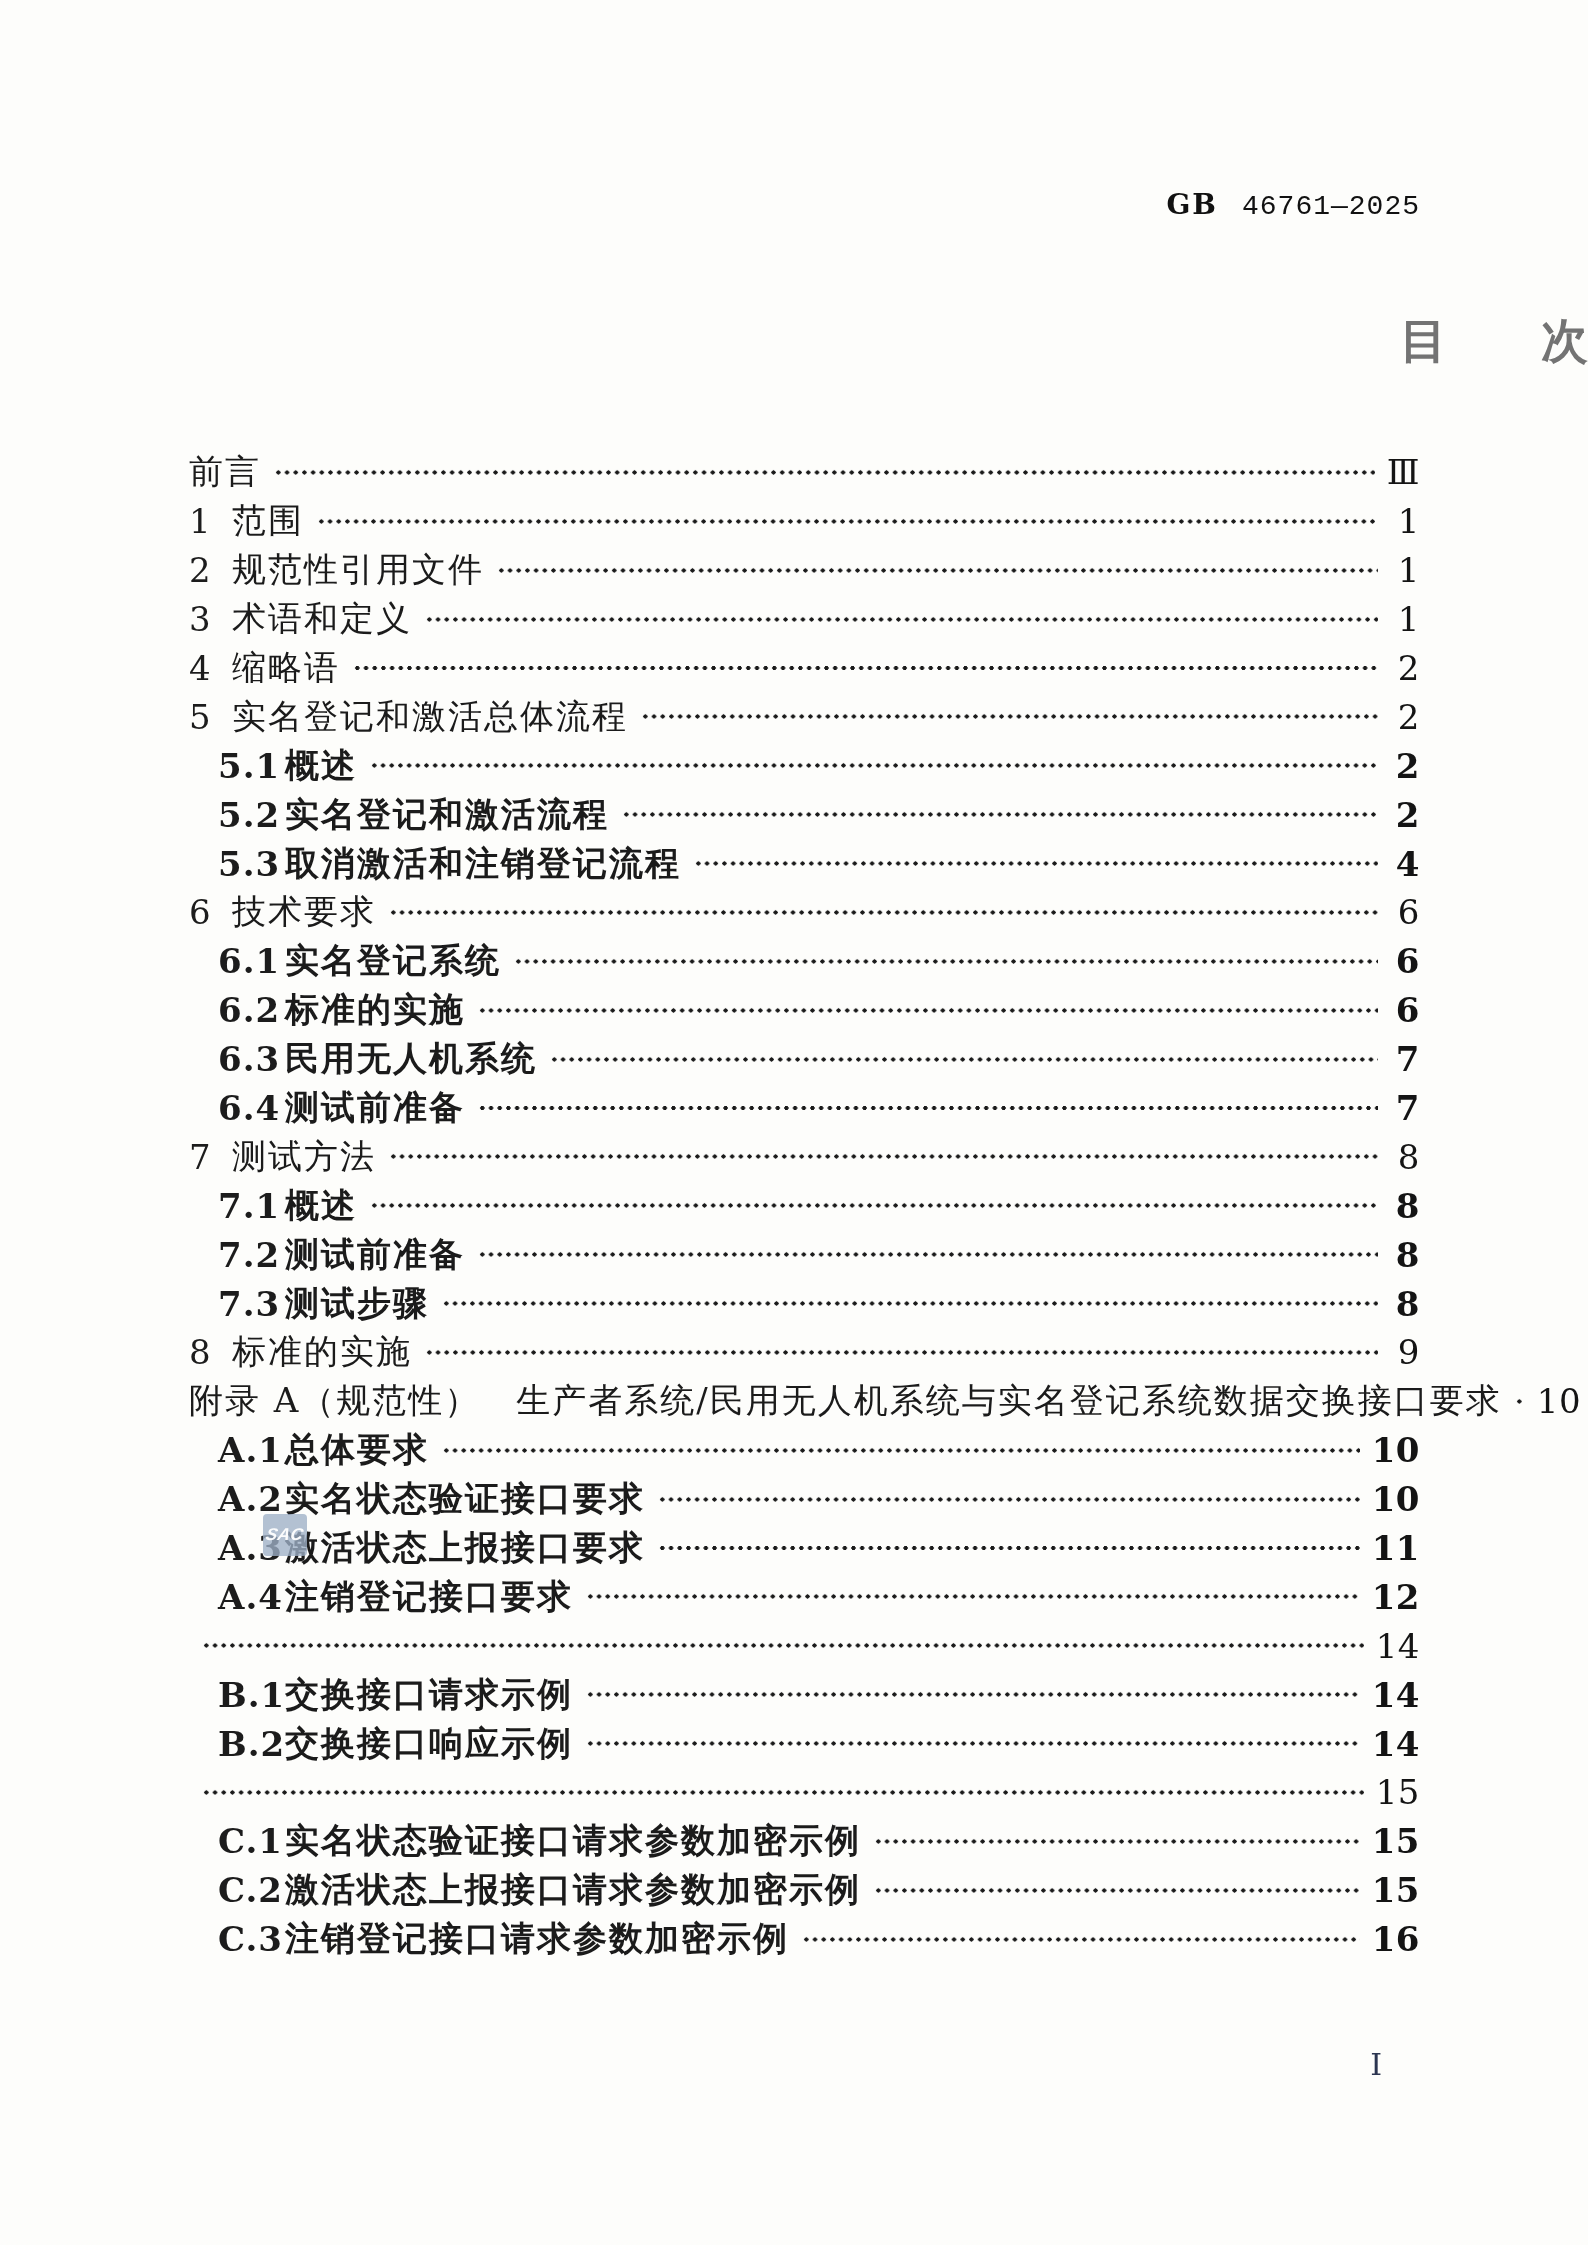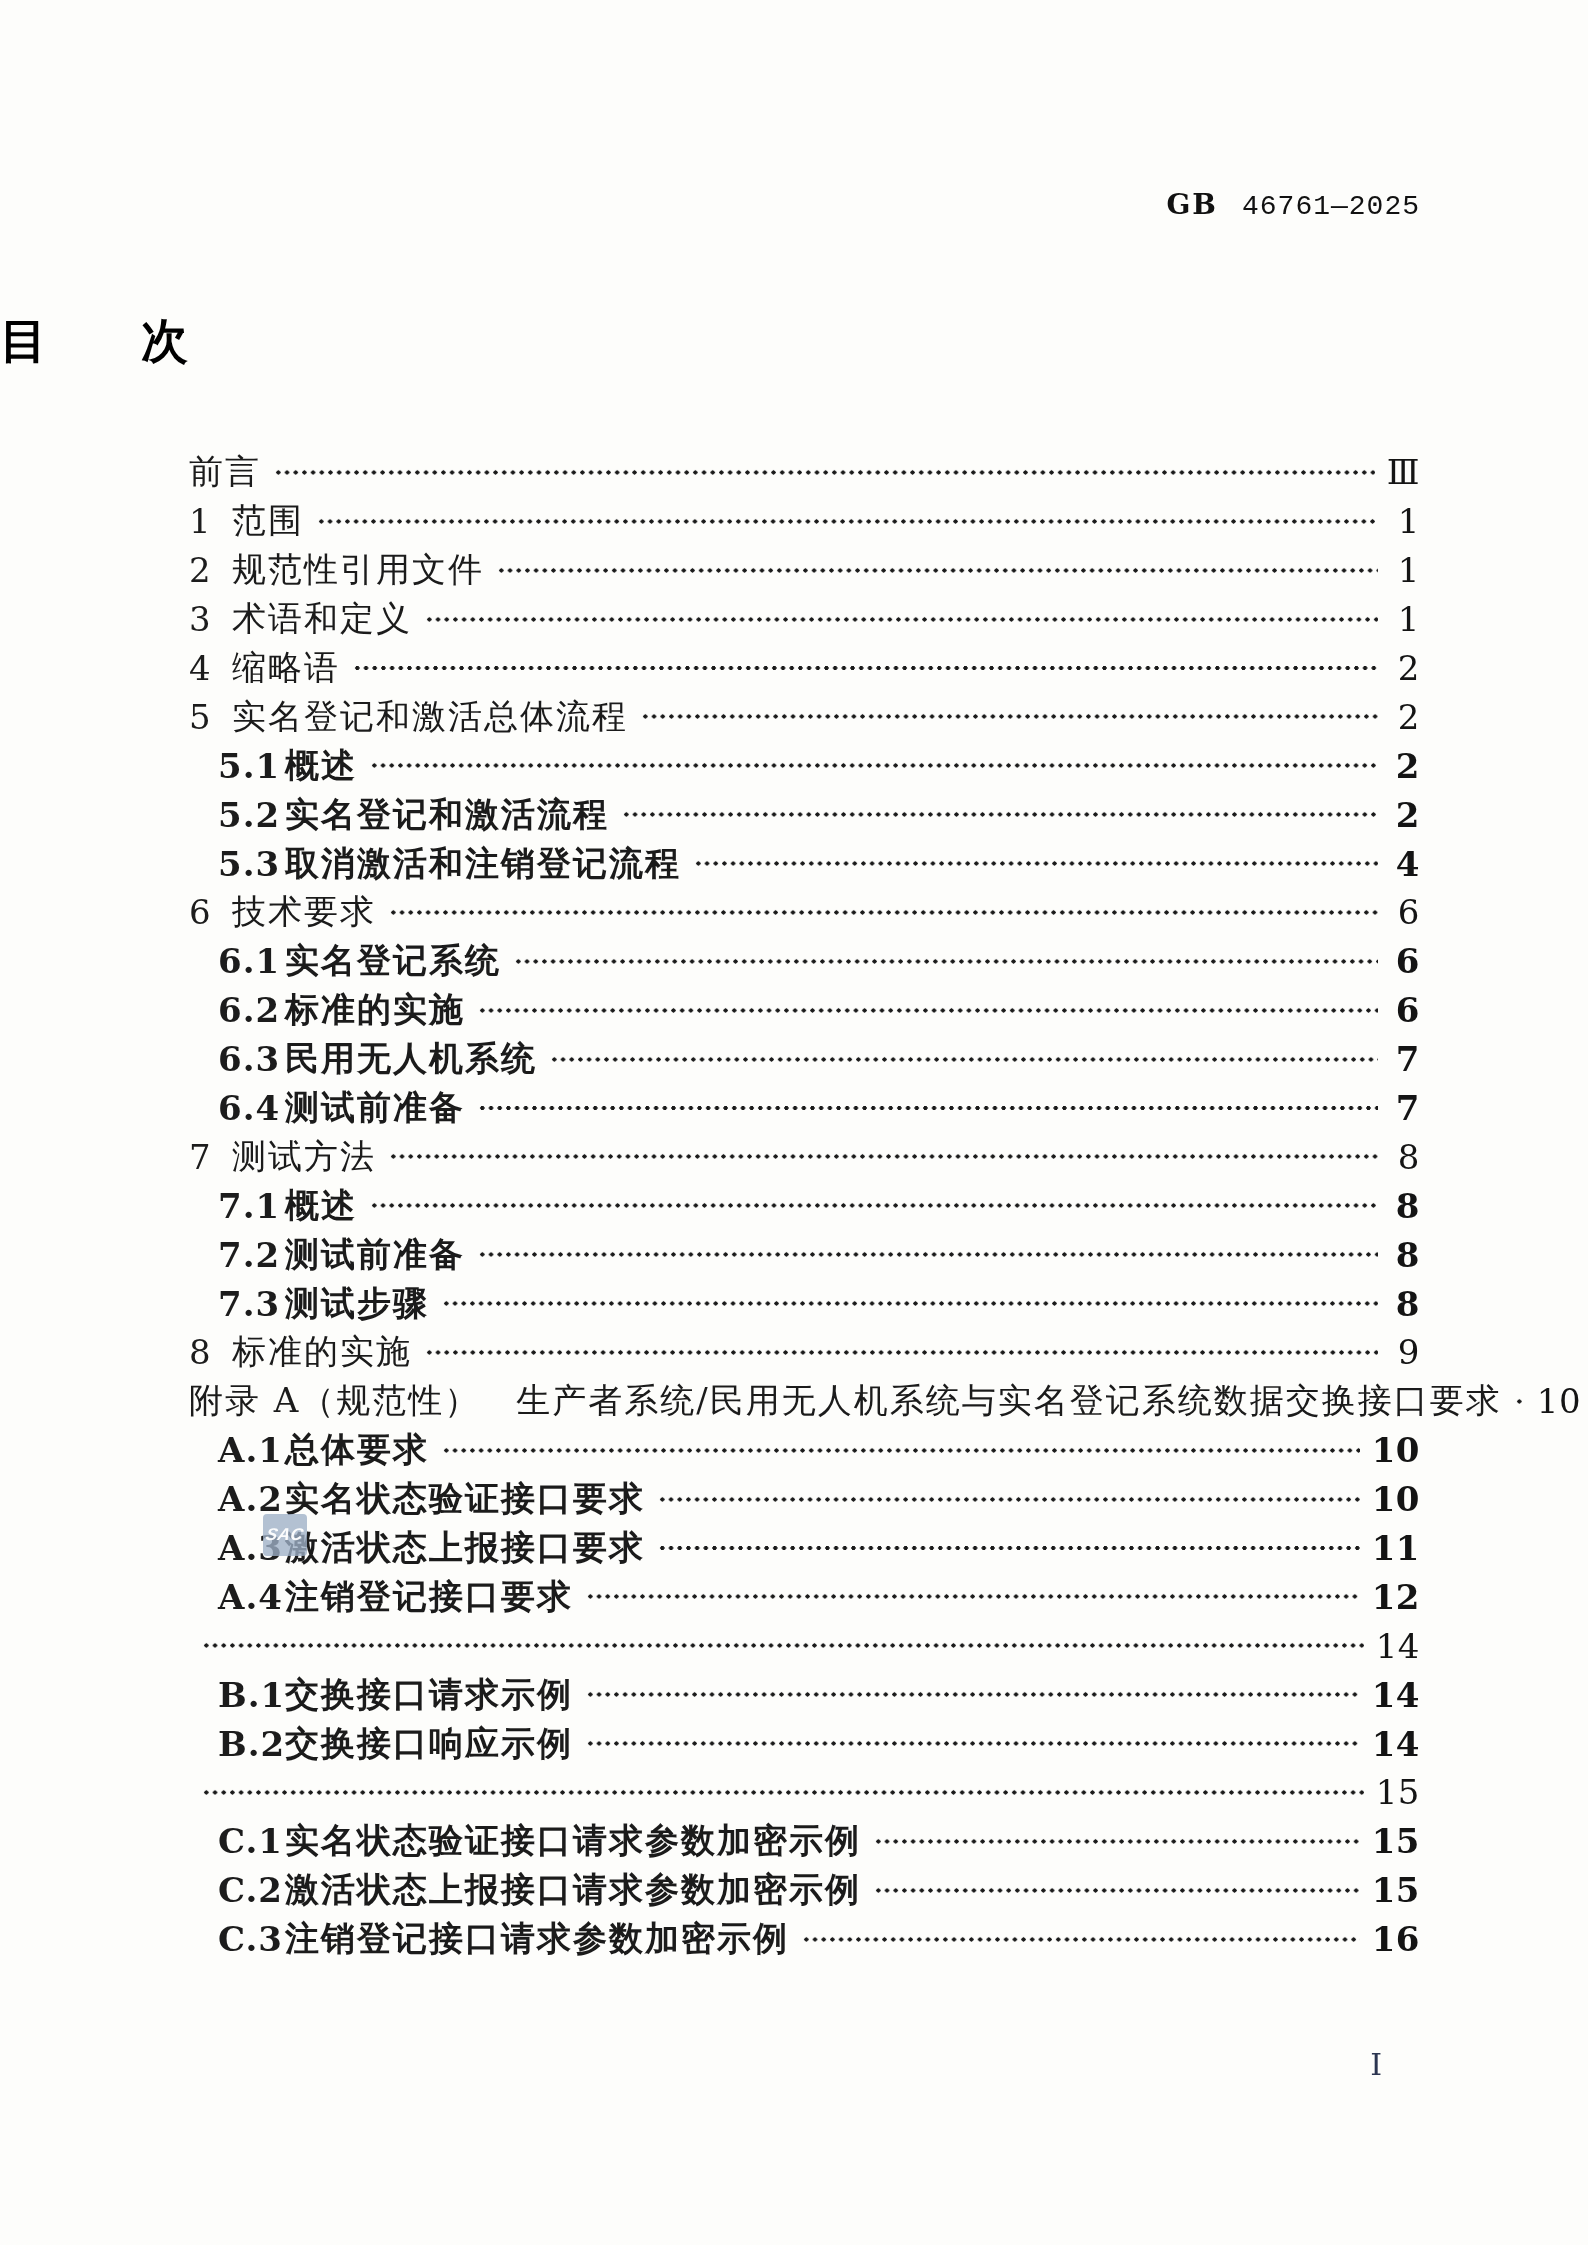--- a/index.html
+++ b/index.html
@@ -31,26 +31,26 @@
   .doc-code .number{
     margin-left:24px;
     letter-spacing:1px;
     font-family:Liberation Mono, monospace;
   }
   
   .page-title{
     position:absolute;
     top:316px;
     left:0;right:0;
-    text-align:left;
+    text-align:right;
     font-size:47px;
     font-weight:700;
     letter-spacing:0;
     line-height:1.05;
-    color:#000000;
+    color:#737373;
   }
   
   .toc{
     position:absolute;
     top:448px;
     left:189px;
     width:1231px;
   }
   .toc-row{
     display:flex;

